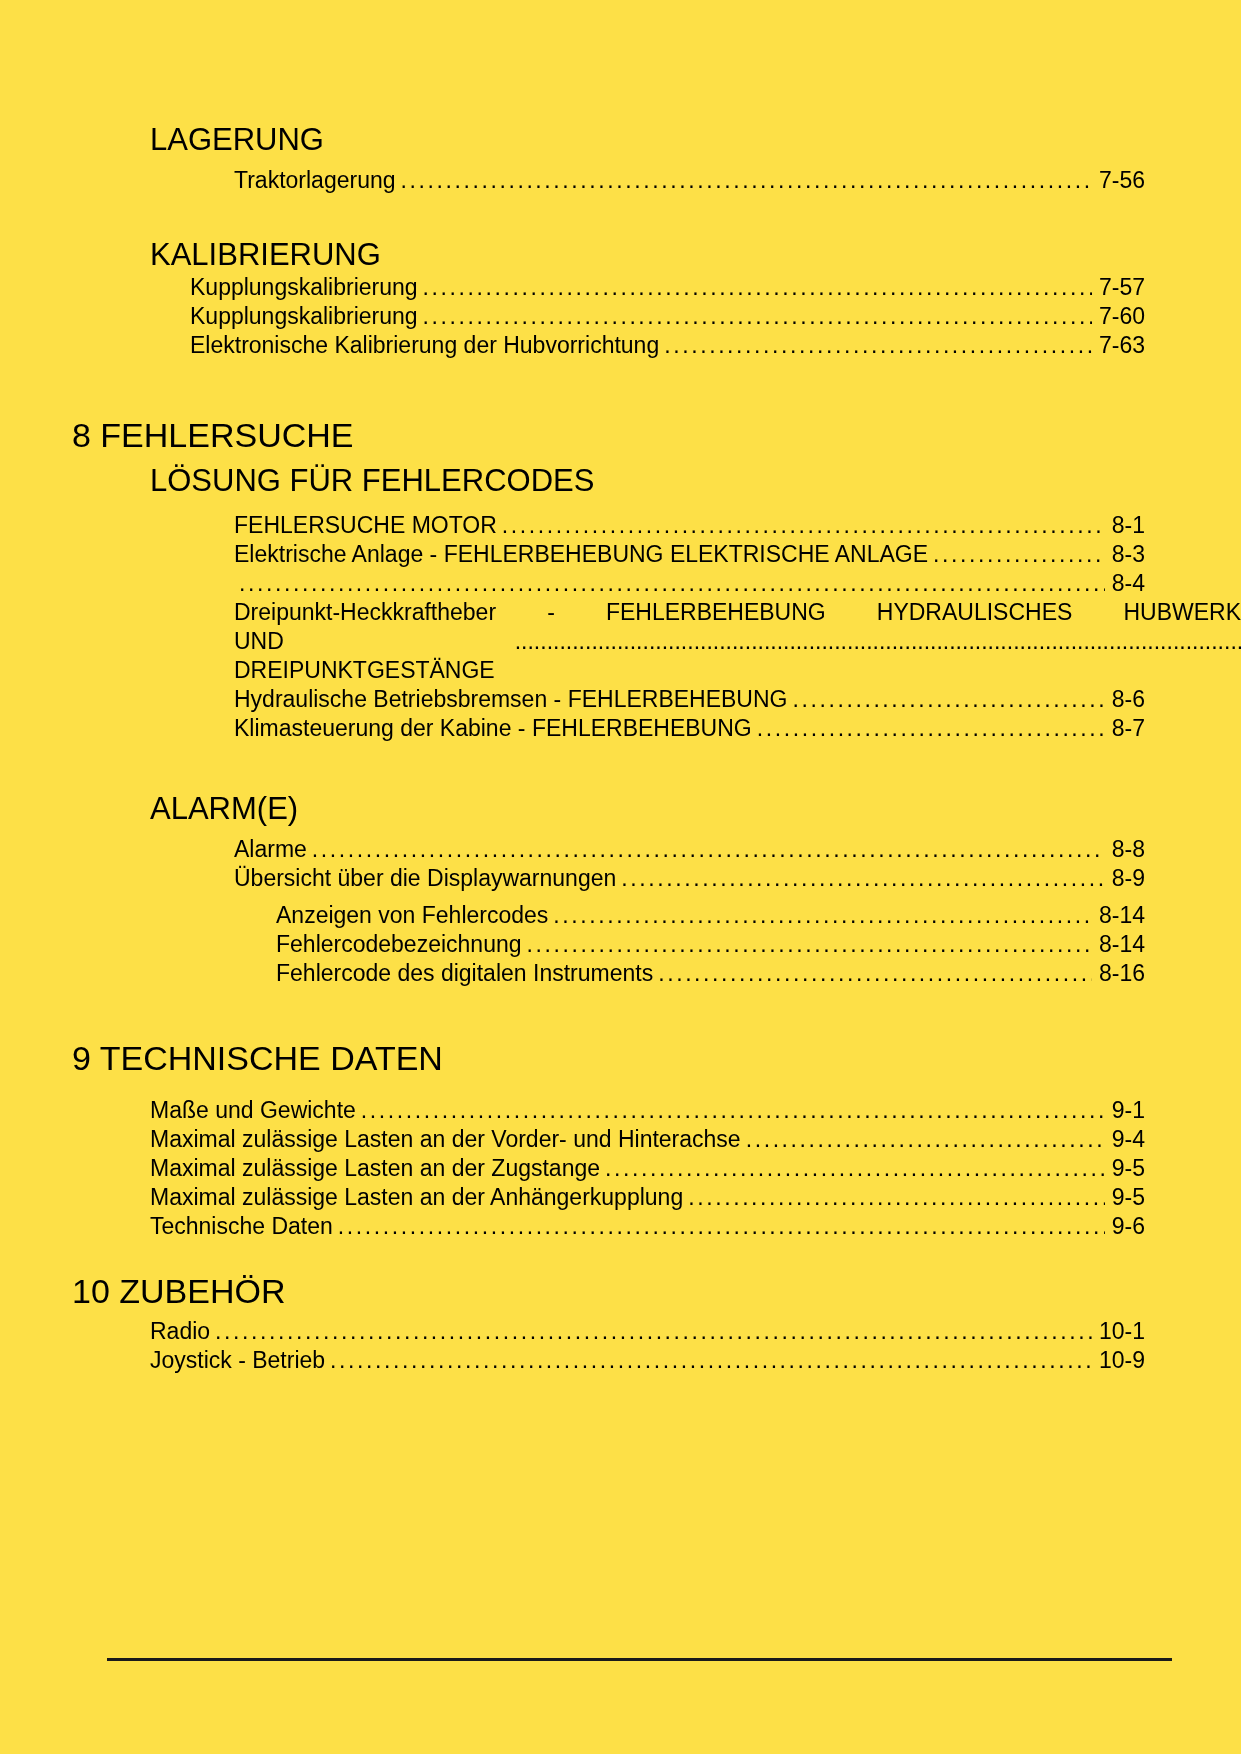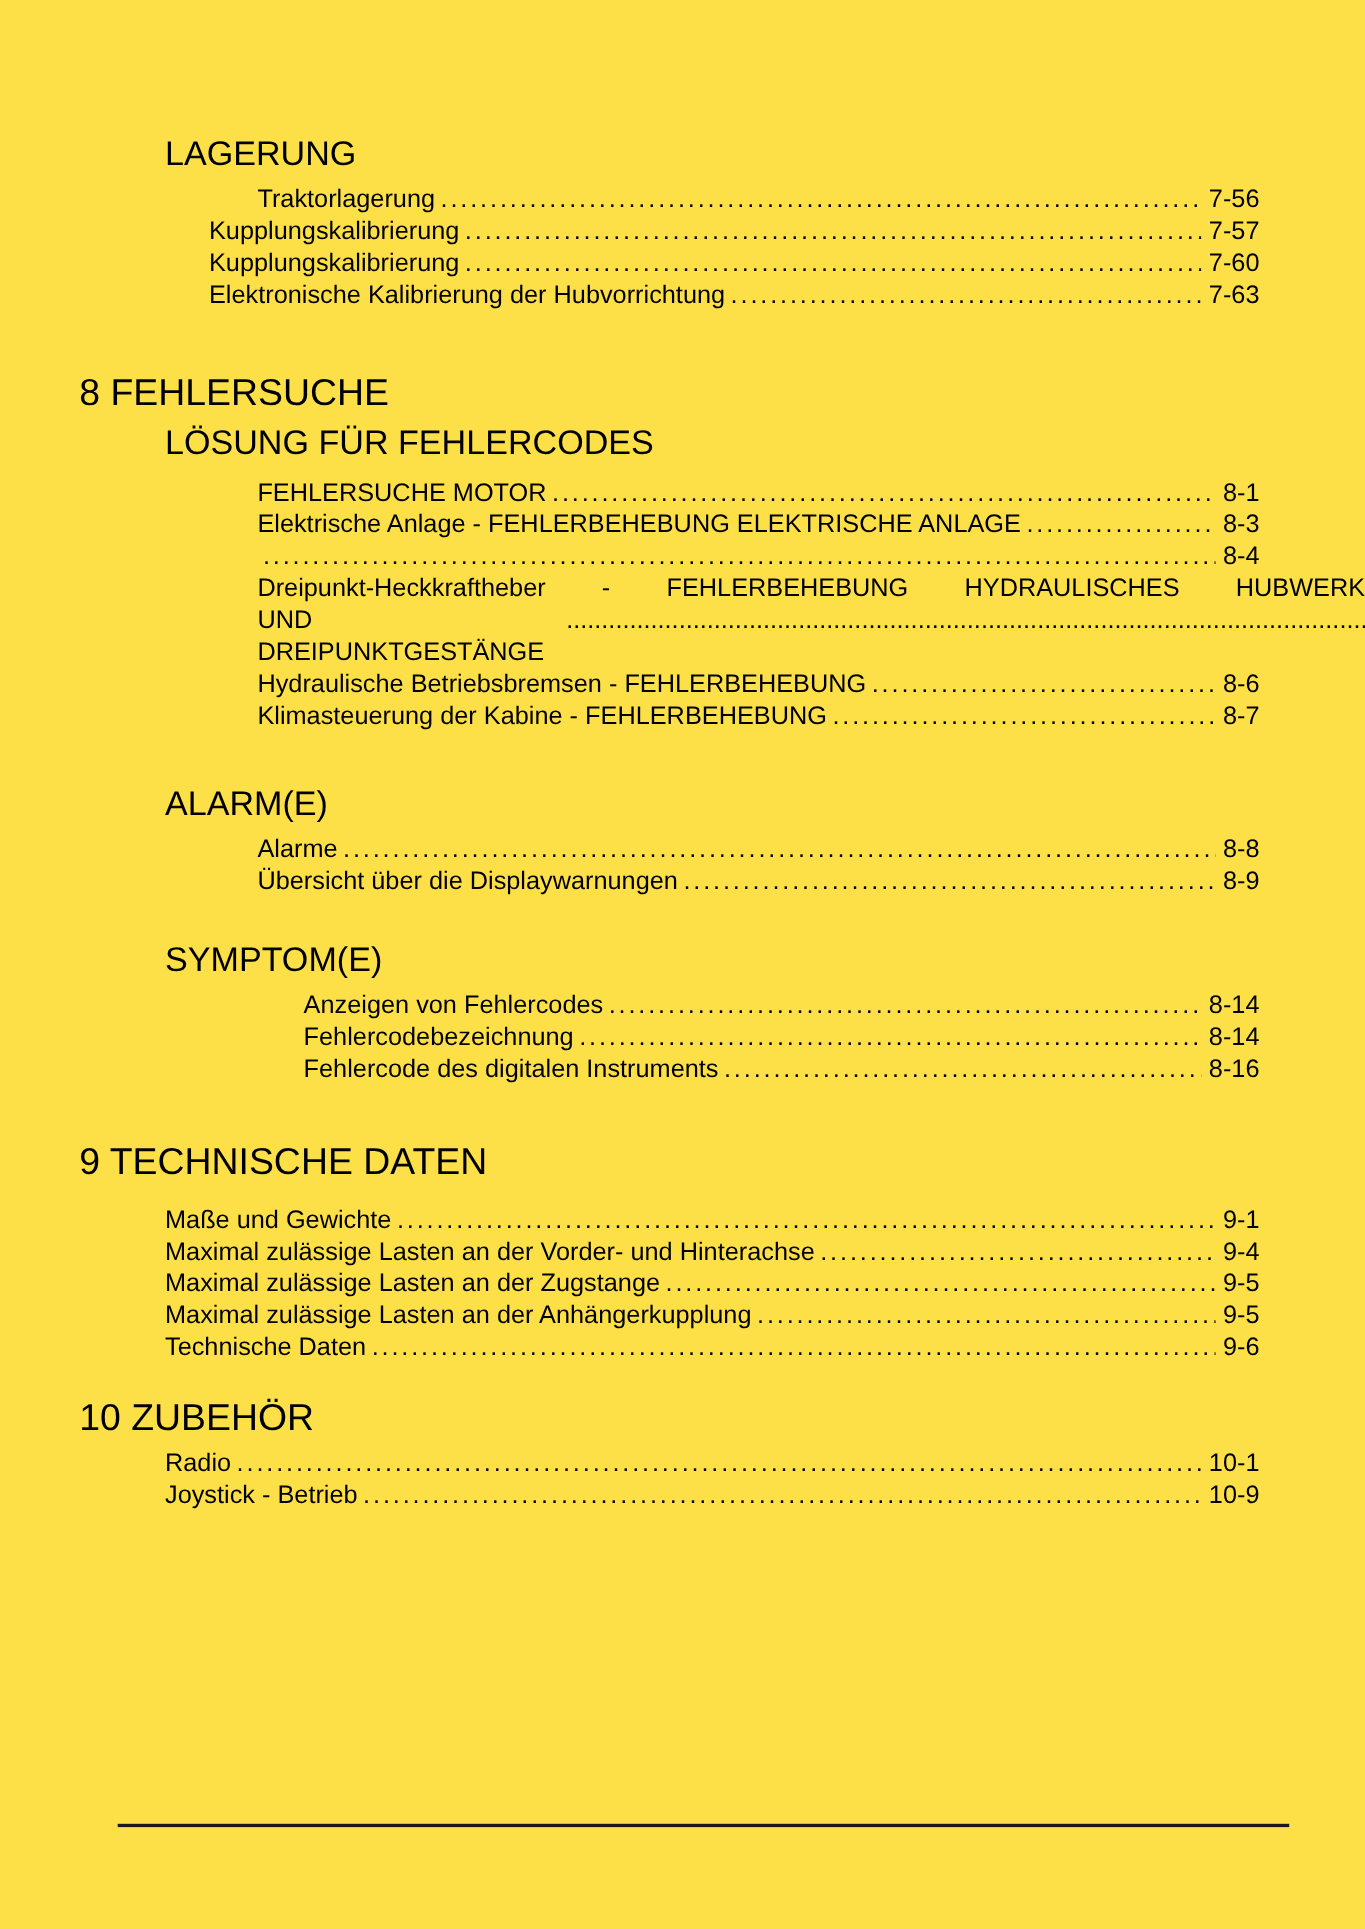--- a/index.html
+++ b/index.html
@@ -93,20 +93,21 @@
 <div class="page">
 
   <div class="section m122">LAGERUNG</div>
 
   <div class="entry ind-b m8">
     <span class="title">Traktorlagerung</span>
     <span class="leader">............................................................................................................................................................................................................................</span>
     <span class="page-num">7-56</span>
   </div>
 
+  <div class="section m42">KALIBRIERUNG</div>
 
   <div class="entry ind-a">
     <span class="title">Kupplungskalibrierung</span>
     <span class="leader">............................................................................................................................................................................................................................</span>
     <span class="page-num">7-57</span>
   </div>
   <div class="entry ind-a">
     <span class="title">Kupplungskalibrierung</span>
     <span class="leader">............................................................................................................................................................................................................................</span>
     <span class="page-num">7-60</span>
@@ -161,21 +162,20 @@
     <span class="title">Alarme</span>
     <span class="leader">............................................................................................................................................................................................................................</span>
     <span class="page-num">8-8</span>
   </div>
   <div class="entry ind-b">
     <span class="title">Übersicht über die Displaywarnungen</span>
     <span class="leader">............................................................................................................................................................................................................................</span>
     <span class="page-num">8-9</span>
   </div>
 
-  <div class="section m40">SYMPTOM(E)</div>
 
   <div class="entry ind-c m8">
     <span class="title">Anzeigen von Fehlercodes</span>
     <span class="leader">............................................................................................................................................................................................................................</span>
     <span class="page-num">8-14</span>
   </div>
   <div class="entry ind-c">
     <span class="title">Fehlercodebezeichnung</span>
     <span class="leader">............................................................................................................................................................................................................................</span>
     <span class="page-num">8-14</span>

